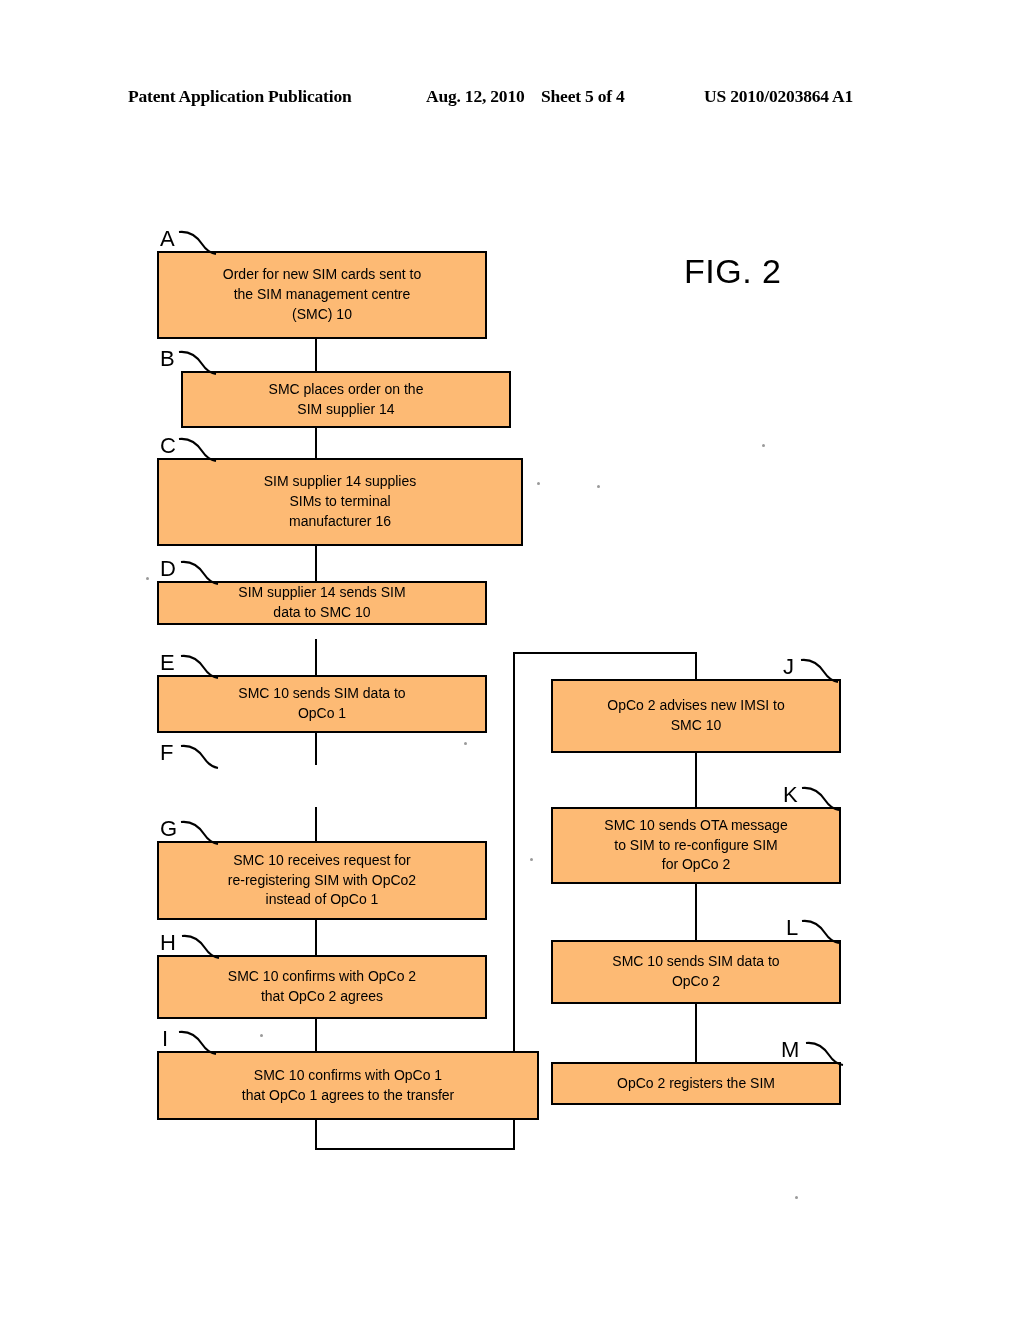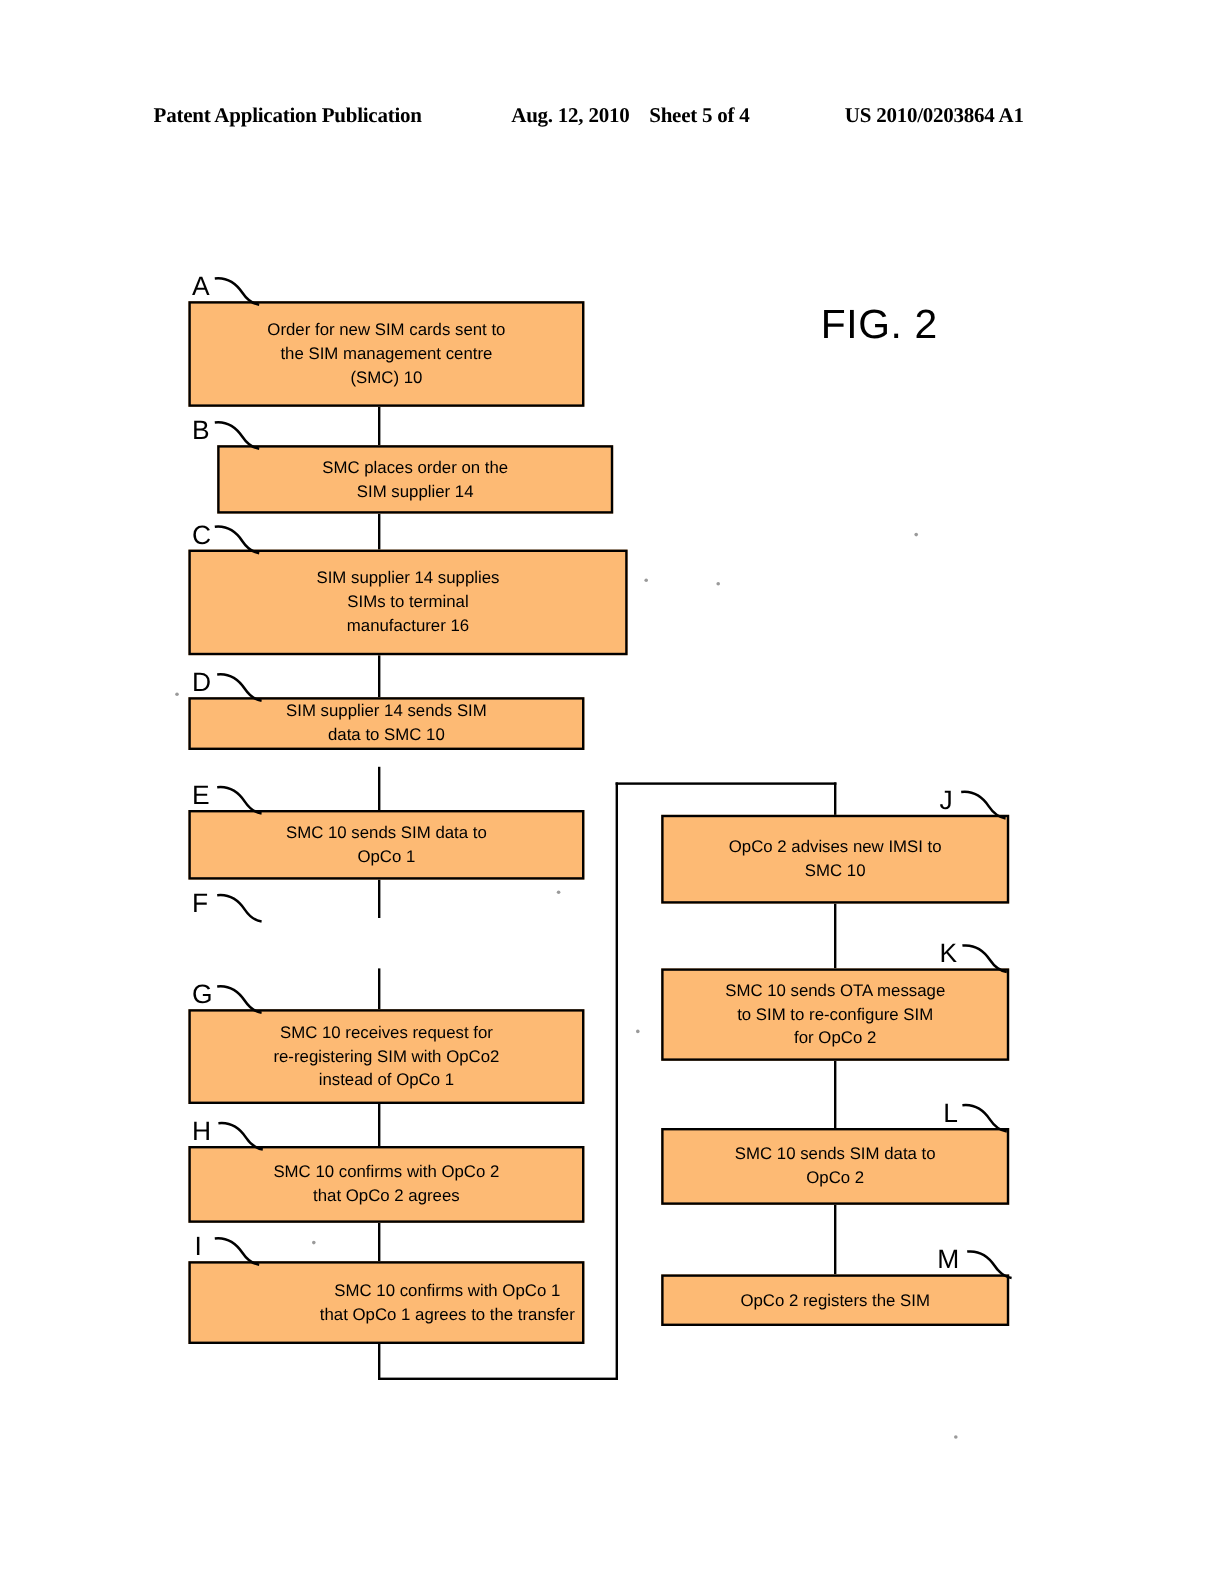--- a/index.html
+++ b/index.html
@@ -200,21 +200,21 @@
 
   <div class="fbox" style="left:157px; top:955px; width:330px; height:64px;">
     <span class="txt">SMC 10 confirms with OpCo 2
 that OpCo 2 agrees</span>
   </div>
   <div class="slabel" style="left:160px; top:932px;">H</div>
   <svg class="hook" width="40" height="26" style="left:181px; top:934px;" viewBox="0 0 40 26">
     <path d="M1 2 C 10 1, 18 5, 24 14 C 28 20, 32 23, 38 24" fill="none" stroke="#000" stroke-width="2.1"></path>
   </svg>
 
-  <div class="fbox" style="left:157px; top:1051px; width:330px; height:69px;justify-content:flex-end;">
+  <div class="fbox" style="left:157px; top:1051px; width:382px; height:69px;">
     <span class="txt">SMC 10 confirms with OpCo 1
 that OpCo 1 agrees to the transfer</span>
   </div>
   <div class="slabel" style="left:162px; top:1028px;">I</div>
   <svg class="hook" width="40" height="26" style="left:178px; top:1030px;" viewBox="0 0 40 26">
     <path d="M1 2 C 10 1, 18 5, 24 14 C 28 20, 32 23, 38 24" fill="none" stroke="#000" stroke-width="2.1"></path>
   </svg>
 
   <div class="fbox" style="left:551px; top:679px; width:290px; height:74px;">
     <span class="txt">OpCo 2 advises new IMSI to

